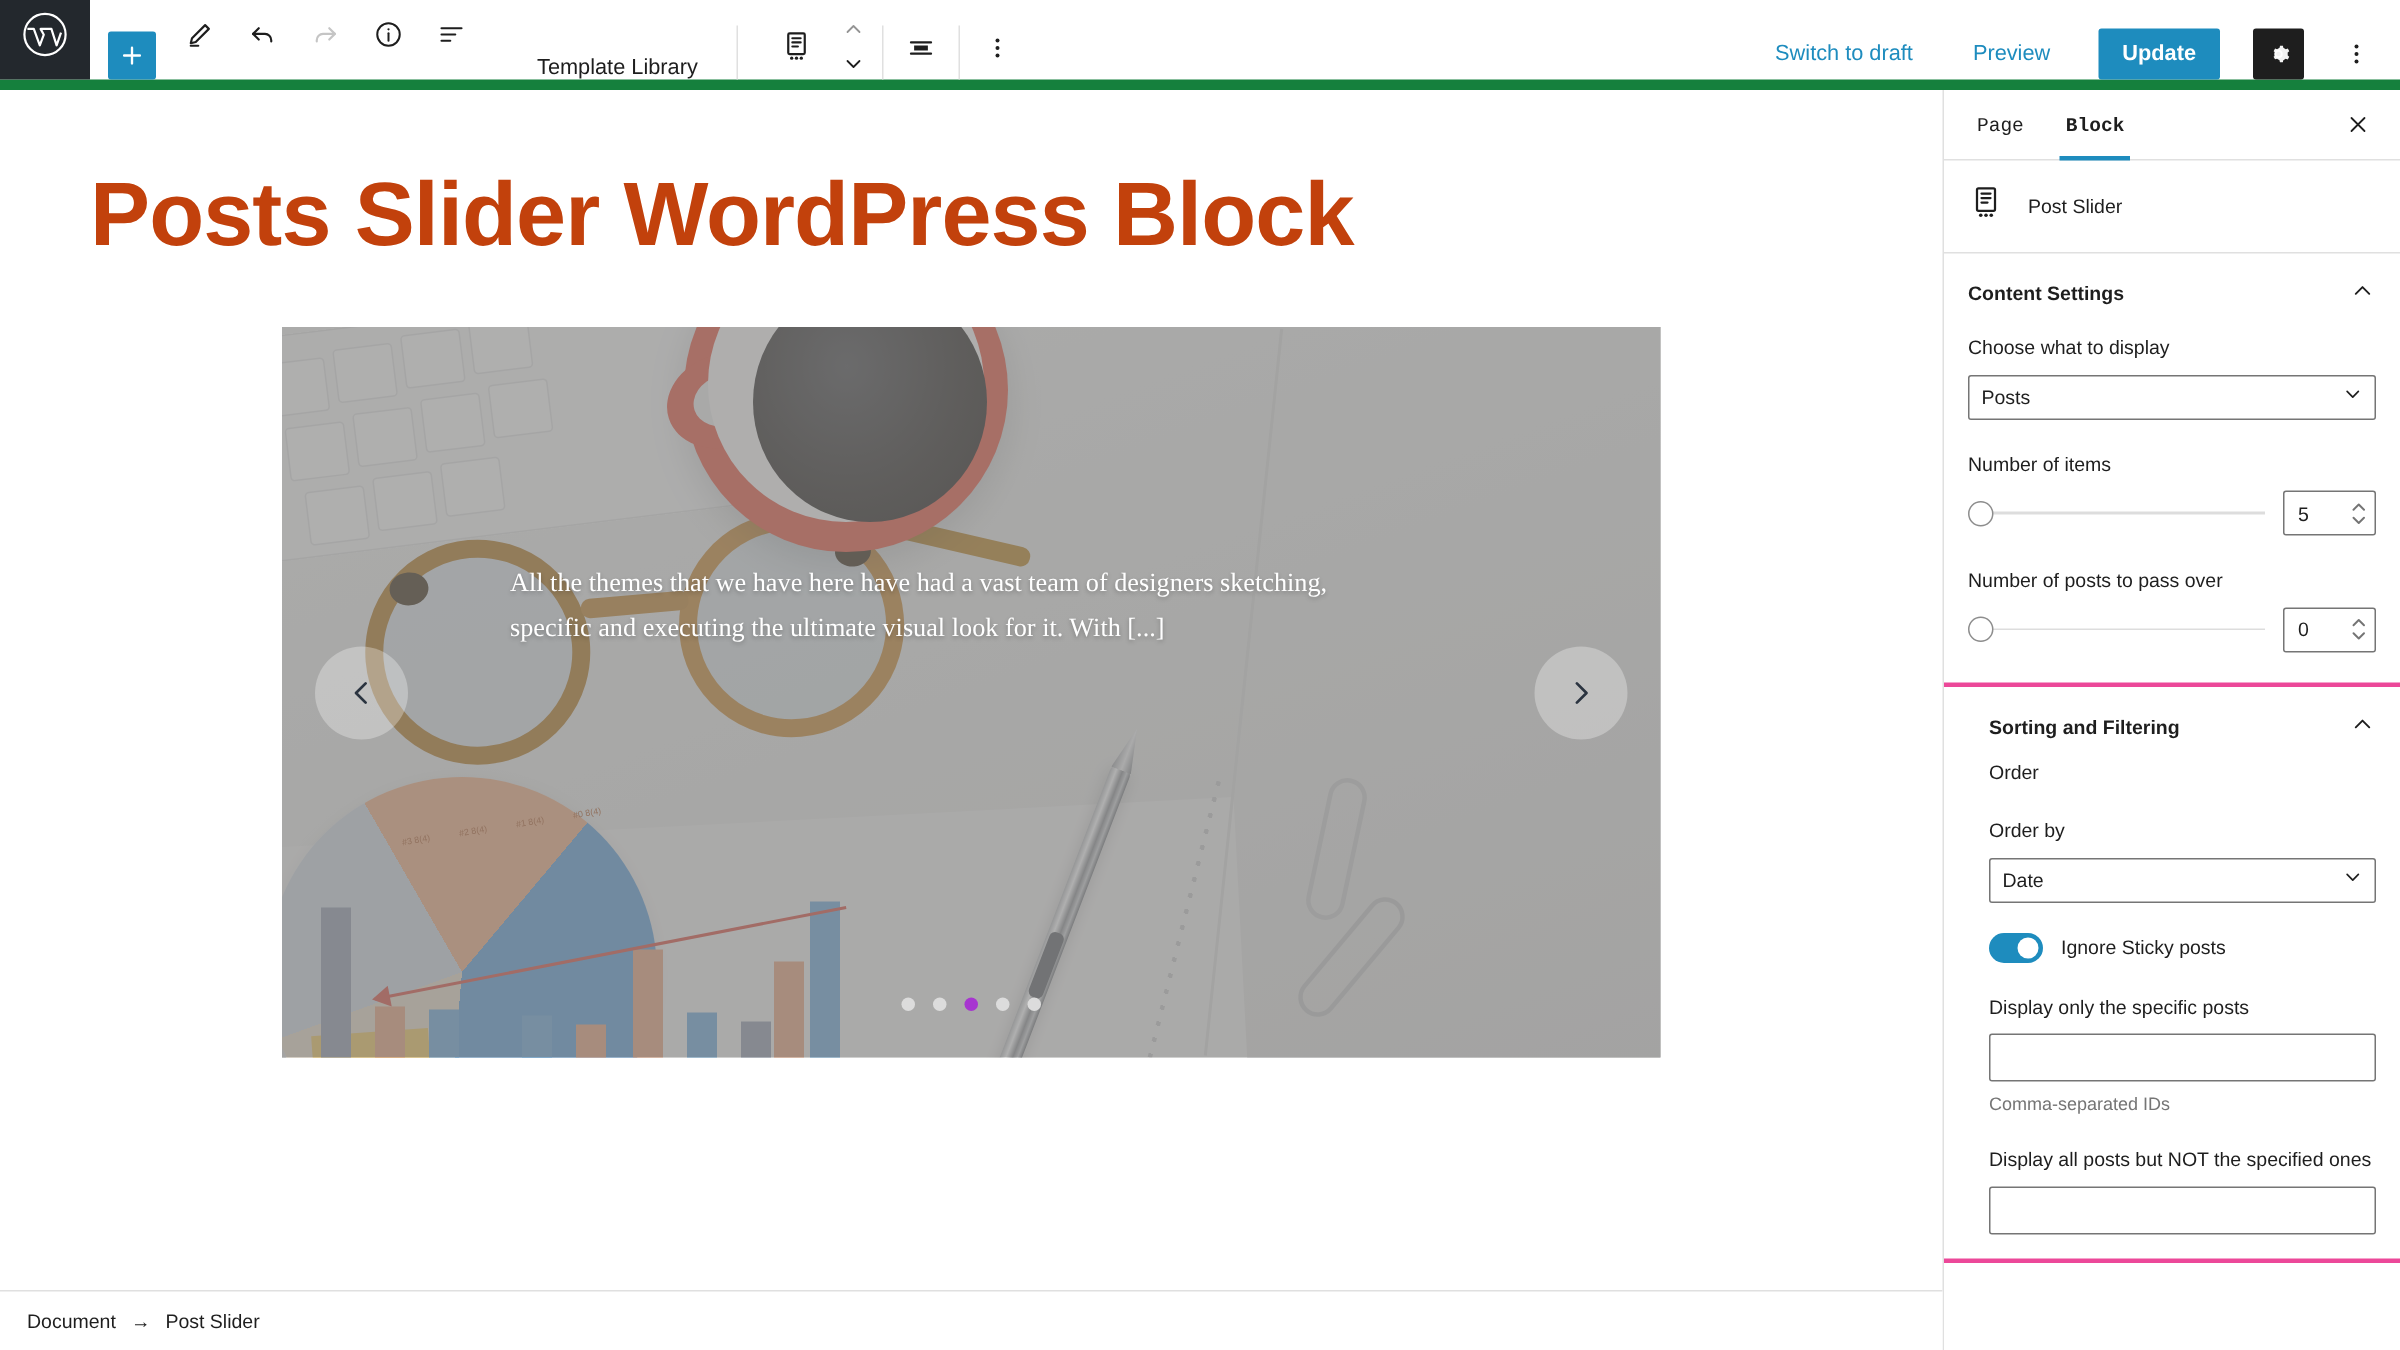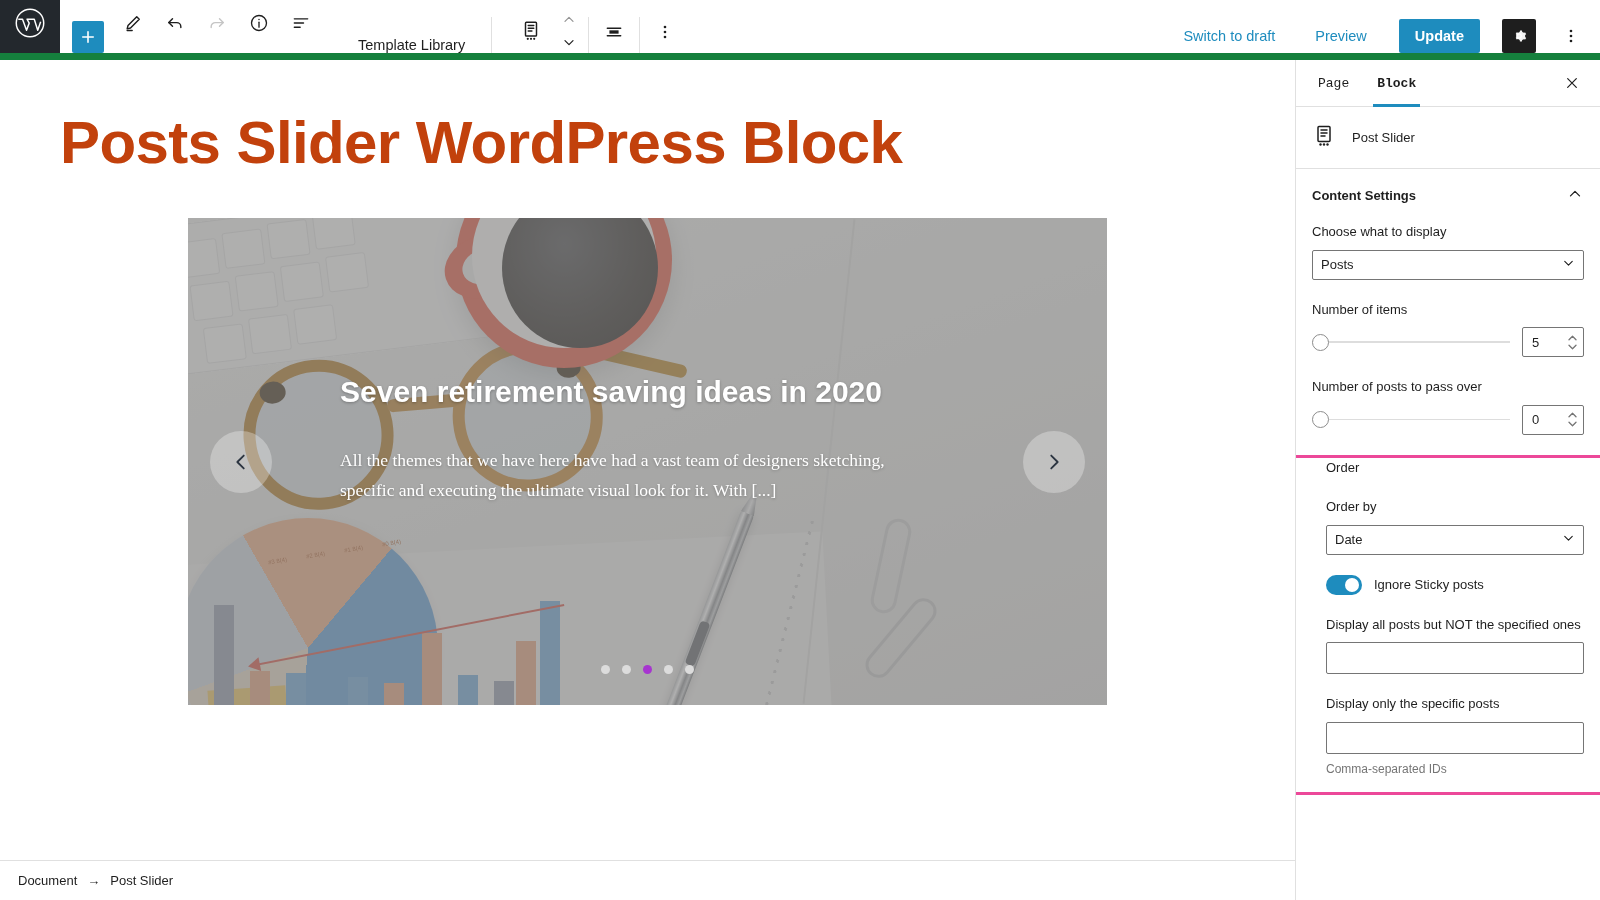--- a/index.html
+++ b/index.html
@@ -417,21 +417,20 @@
             <div class="mug-outer">
               <div class="mug-handle"></div>
               <div class="mug-inner">
                   <div class="coffee"></div>
                 </div>
             </div>
           </div>
           <div class="overlay-grey"></div>
 
           <div class="slide-content">
-            <div class="slide-title">Seven retirement saving ideas in 2020</div>
             <div class="slide-excerpt">All the themes that we have here have had a vast team of designers sketching, specific and executing the ultimate visual look for it. With [...]</div>
           </div>
 
           <button class="nav-arrow prev">
             <svg width="22" height="22" viewBox="0 0 24 24" fill="none" stroke-width="2" stroke-linecap="round" stroke-linejoin="round">
                 <path d="M15 5l-7 7 7 7"></path>
               </svg>
           </button>
           <button class="nav-arrow next">
             <svg width="22" height="22" viewBox="0 0 24 24" fill="none" stroke-width="2" stroke-linecap="round" stroke-linejoin="round">
@@ -541,20 +540,28 @@
                       </svg>
                   </span>
                 </div>
               </div>
             </div>
 
           </div>
         </div>
 
         <div class="panel sub">
+          <button class="panel-head">
+            <span class="panel-title">Sorting and Filtering</span>
+            <span>
+              <svg width="18" height="18" viewBox="0 0 24 24" fill="none" stroke="#1e1e1e" stroke-width="1.7" stroke-linecap="round" stroke-linejoin="round">
+                  <path d="M6 14.5l6-6 6 6"></path>
+                </svg>
+            </span>
+          </button>
           <div class="panel-body">
 
             <div class="field">
               <label class="field-label">Order</label>
             </div>
 
             <div class="field">
               <label class="field-label">Order by</label>
               <div class="select-wrap">
                 <select class="sel">
@@ -569,28 +576,28 @@
             </div>
 
             <div class="field toggle-row">
               <button class="toggle">
                 <span class="toggle-knob"></span>
               </button>
               <span class="toggle-label">Ignore Sticky posts</span>
             </div>
 
             <div class="field">
-              <label class="field-label">Display all posts but NOT the specified ones</label>
-              <input class="txt-input" type="text" value="" style="">
-            </div>
-
-            <div class="field">
               <label class="field-label">Display only the specific posts</label>
               <input class="txt-input" type="text" value="" style="">
               <div class="help-text">Comma-separated IDs</div>
+            </div>
+
+            <div class="field">
+              <label class="field-label">Display all posts but NOT the specified ones</label>
+              <input class="txt-input" type="text" value="" style="">
             </div>
 
           </div>
         </div>
 
       </div>
     </div>
 
     <div class="footer">
       <span class="crumb">Document</span>

